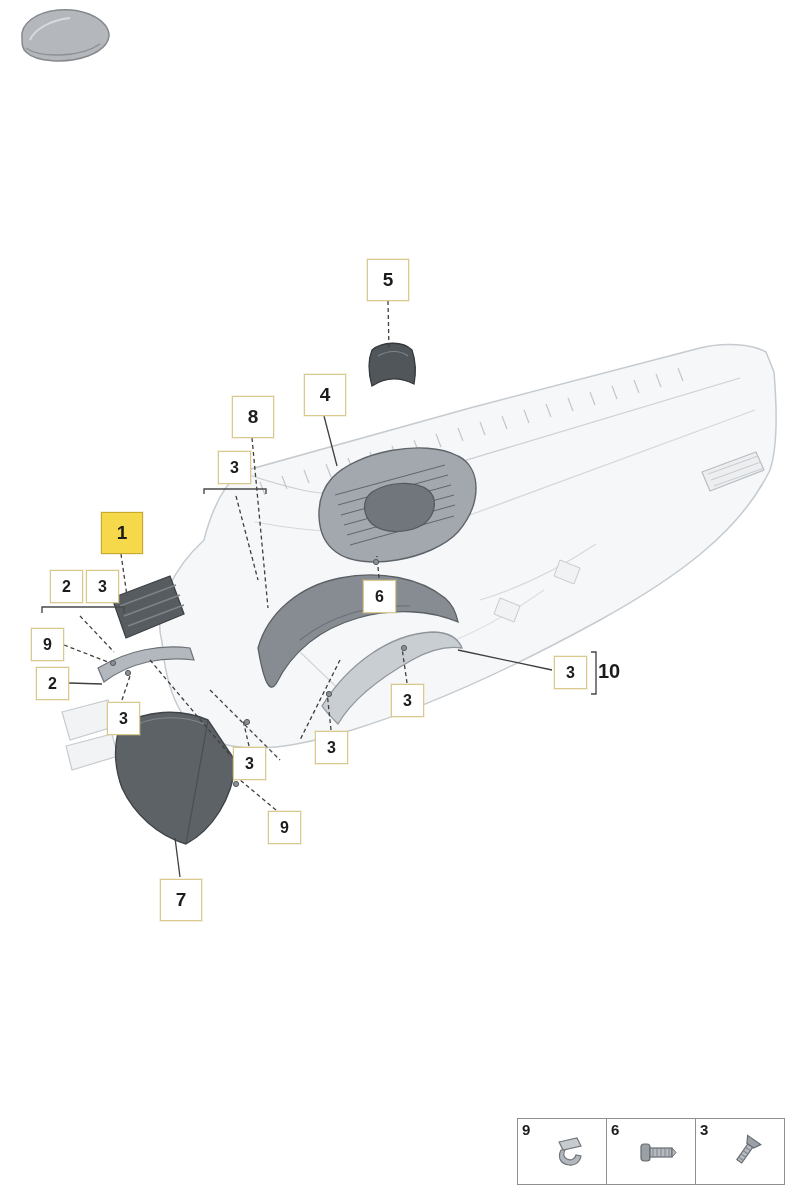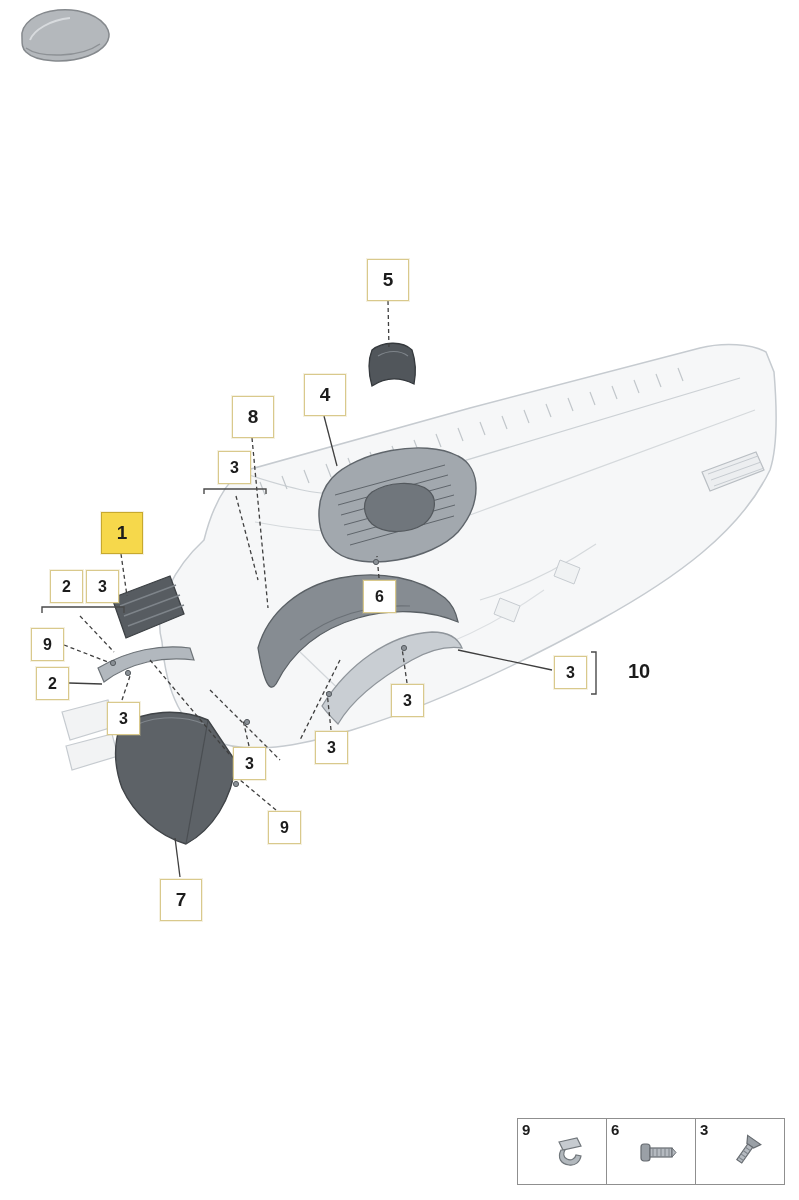--- a/index.html
+++ b/index.html
@@ -159,21 +159,21 @@
   <div class="callout small" style="left:31px;top:628px">9</div>
   <div class="callout small" style="left:36px;top:667px">2</div>
   <div class="callout small" style="left:107px;top:702px">3</div>
   <div class="callout small" style="left:363px;top:580px">6</div>
   <div class="callout small" style="left:391px;top:684px">3</div>
   <div class="callout small" style="left:315px;top:731px">3</div>
   <div class="callout small" style="left:233px;top:747px">3</div>
   <div class="callout small" style="left:268px;top:811px">9</div>
   <div class="callout big" style="left:160px;top:879px">7</div>
   <div class="callout small" style="left:554px;top:656px">3</div>
-  <div class="free-label" style="left:628px;top:660px">10</div>
+  <div class="free-label" style="left:598px;top:660px">10</div>
 
   <div class="legend">
     <div class="cell">
       <span class="num">9</span>
       <svg width="44" height="40" viewBox="0 0 44 40">
         <path d="M12,10 L30,6 L34,14 L16,18 Z" fill="#c6cbd0" stroke="#70767b" stroke-width="1.2"></path>
         <path d="M14,18 C10,26 14,32 22,33 C28,34 33,30 34,24 L29,23 C28,27 24,29 20,27 C16,25 16,21 18,18 Z" fill="#b2b8bd" stroke="#70767b" stroke-width="1.2"></path>
       </svg>
     </div>
     <div class="cell">

